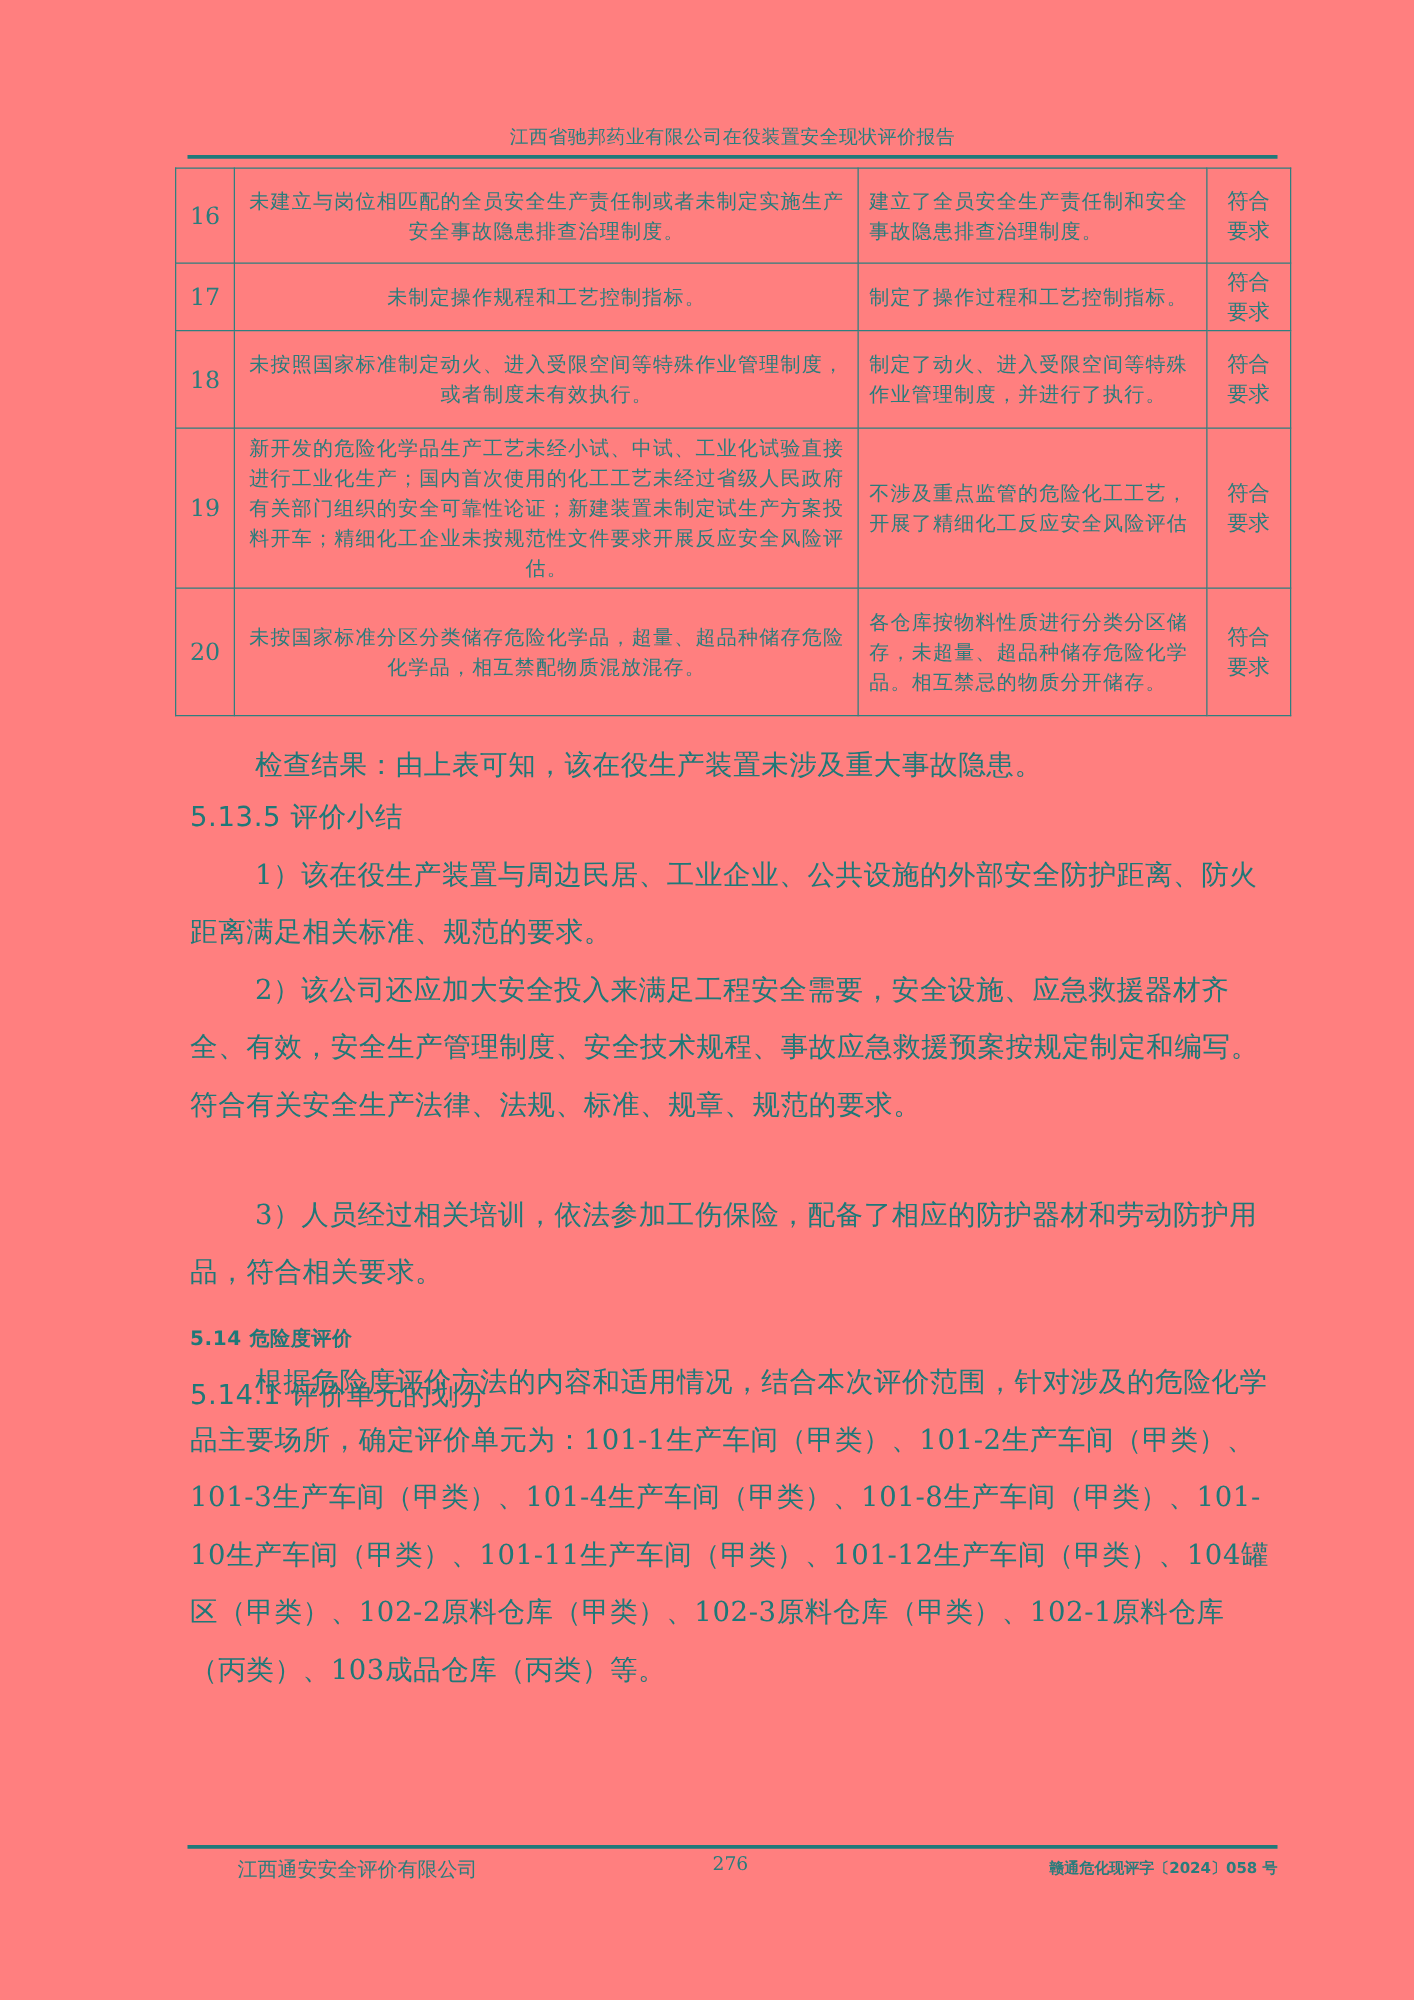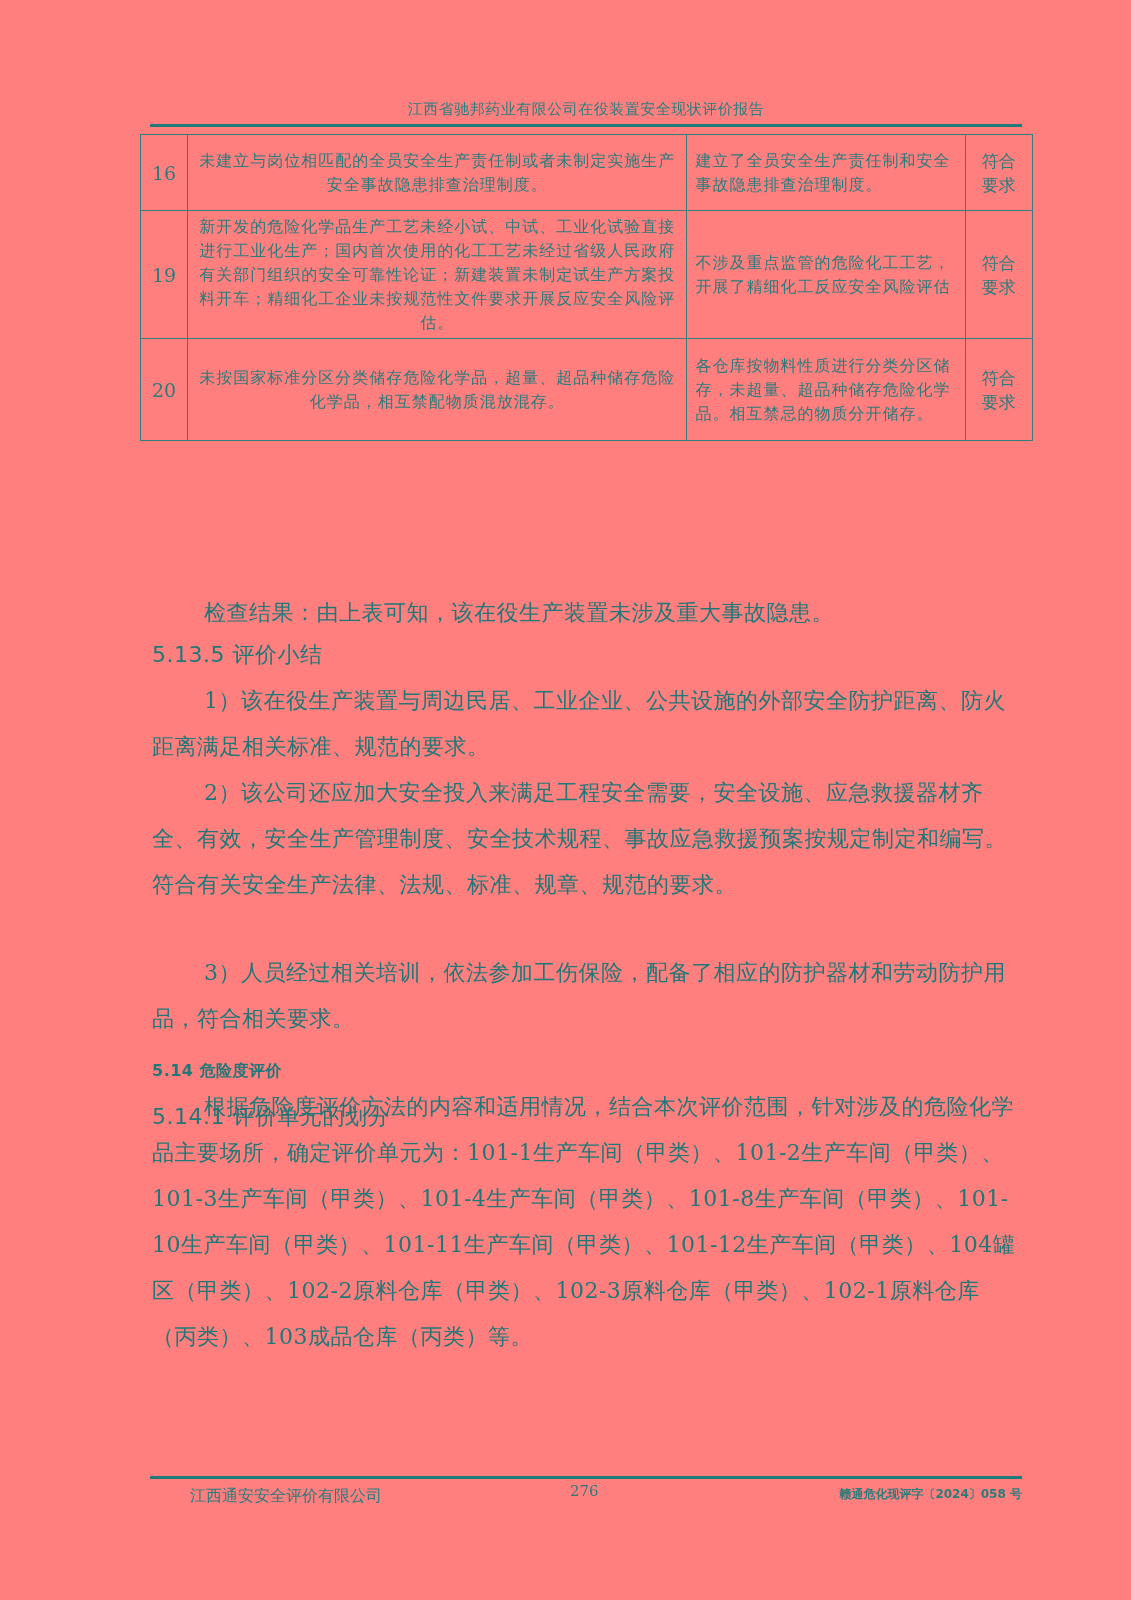--- a/index.html
+++ b/index.html
@@ -67,20 +67,32 @@
 <div class="header-rule"></div>
 
 <table class="check">
   <tbody>
       <tr style="height:76px">
     <td class="no">16</td>
     <td class="item">未建立与岗位相匹配的全员安全生产责任制或者未制定实施生产安全事故隐患排查治理制度。</td>
     <td class="actual">建立了全员安全生产责任制和安全事故隐患排查治理制度。</td>
     <td class="result">符合要求</td>
   </tr>
+  <tr style="height:54px">
+    <td class="no">17</td>
+    <td class="item">未制定操作规程和工艺控制指标。</td>
+    <td class="actual">制定了操作过程和工艺控制指标。</td>
+    <td class="result">符合要求</td>
+  </tr>
+  <tr style="height:78px">
+    <td class="no">18</td>
+    <td class="item">未按照国家标准制定动火、进入受限空间等特殊作业管理制度，或者制度未有效执行。</td>
+    <td class="actual">制定了动火、进入受限空间等特殊作业管理制度，并进行了执行。</td>
+    <td class="result">符合要求</td>
+  </tr>
   <tr style="height:128px">
     <td class="no">19</td>
     <td class="item">新开发的危险化学品生产工艺未经小试、中试、工业化试验直接进行工业化生产；国内首次使用的化工工艺未经过省级人民政府有关部门组织的安全可靠性论证；新建装置未制定试生产方案投料开车；精细化工企业未按规范性文件要求开展反应安全风险评估。</td>
     <td class="actual">不涉及重点监管的危险化工工艺，开展了精细化工反应安全风险评估</td>
     <td class="result">符合要求</td>
   </tr>
   <tr style="height:102px">
     <td class="no">20</td>
     <td class="item">未按国家标准分区分类储存危险化学品，超量、超品种储存危险化学品，相互禁配物质混放混存。</td>
     <td class="actual">各仓库按物料性质进行分类分区储存，未超量、超品种储存危险化学品。相互禁忌的物质分开储存。</td>

